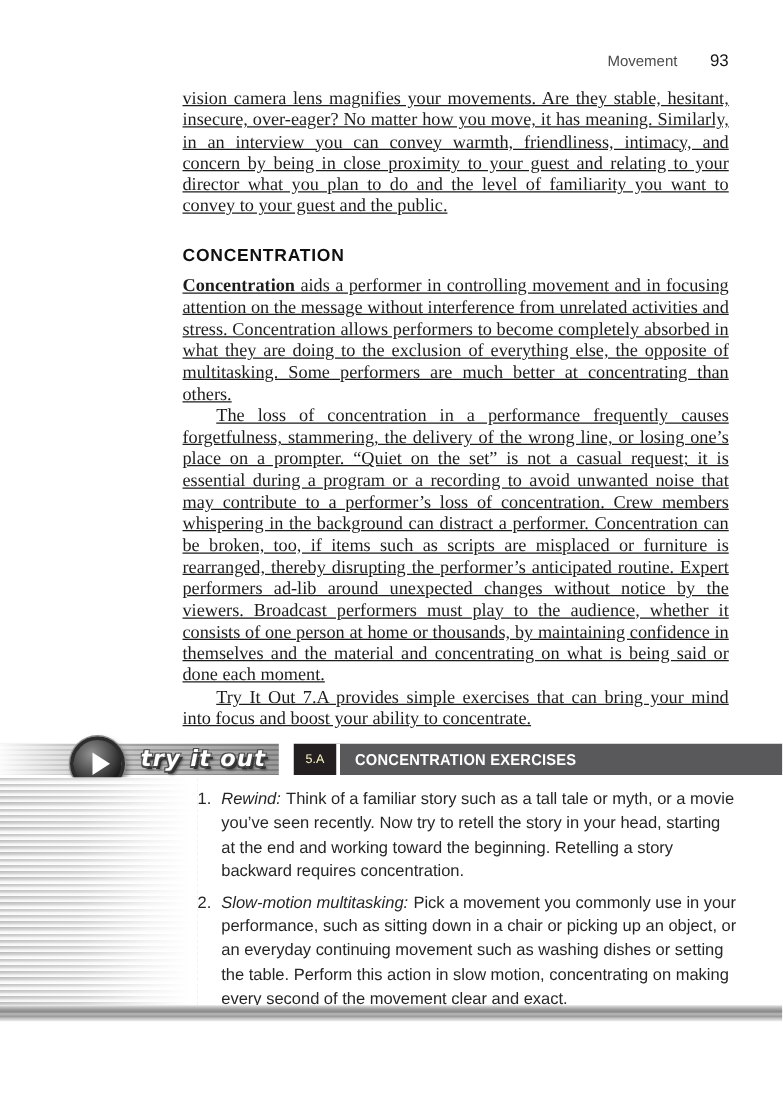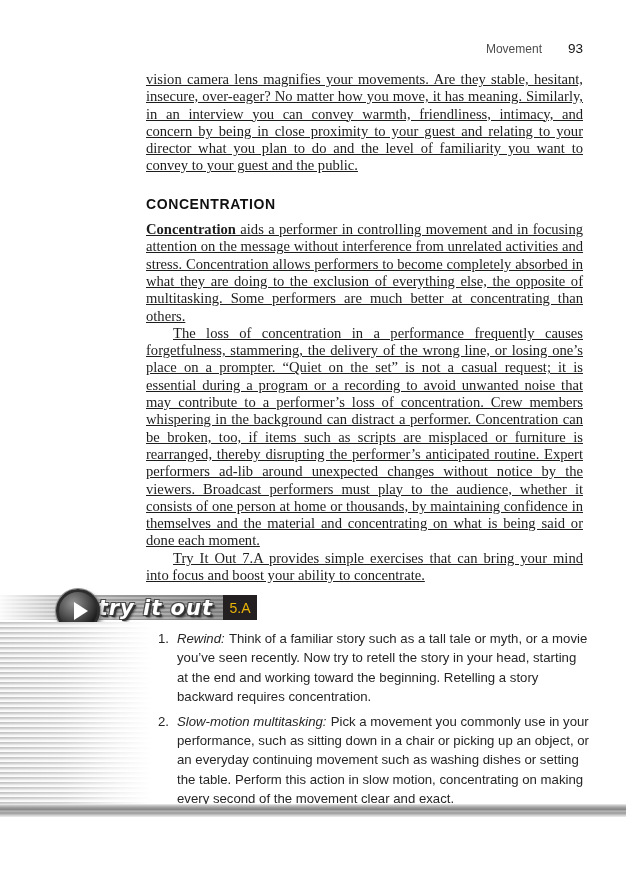--- a/index.html
+++ b/index.html
@@ -35,30 +35,31 @@
   .banner-left{
     width:223px;height:100%;box-sizing:border-box;
     display:flex;align-items:center;justify-content:flex-end;padding-right:10px;
     background-image:
       linear-gradient(to right, rgba(255,255,255,0.95) 0%, rgba(244,244,244,0.55) 22%,
         rgba(160,160,160,0.30) 55%, rgba(92,92,92,0.45) 100%),
       repeating-linear-gradient(to bottom, #969696 0px, #969696 2px, #c9c9c9 2px, #c9c9c9 4px);
   }
   .logo-text{
     font-family:"DejaVu Sans",sans-serif;font-style:italic;font-weight:bold;
-    font-size:21px;color:#ffffff;letter-spacing:1px;white-space:nowrap;
+    font-size:18px;color:#ffffff;letter-spacing:1px;white-space:nowrap;
     text-shadow:-1px -1px 0 #4a4a4a, 1px -1px 0 #4a4a4a, -1px 1px 0 #4a4a4a,
       2px 2px 0 #333333, 3px 3px 2px rgba(0,0,0,0.45);
     padding-left:42px;
   }
   .banner-num{
-    width:34px;flex:none;background:#242021;color:#eab308;
+    width:34px;flex:none;background:#242021;color:#fef9c3;
     display:flex;align-items:center;justify-content:center;
-    font-family:"Liberation Sans",sans-serif;font-size:14px;
+    font-family:"Liberation Sans",sans-serif;font-size:10px;
     border-right:3px solid #ffffff;
+    margin-left:12px;
   }
   .banner-title{
     flex:1;background:#59595b;color:#ffffff;display:flex;align-items:center;
     font-family:"Liberation Sans",sans-serif;font-weight:bold;font-size:12.5px;
     padding-left:12px;letter-spacing:0.2px;
   }
   .banner-title span{display:inline-block;transform:scaleX(0.94);transform-origin:left center;white-space:nowrap;}
 
   
   .play-btn{
@@ -118,20 +119,23 @@
     <p class="para indent">Try It Out 7.A provides simple exercises that can bring your mind into focus and boost your ability to concentrate.</p>
   </div>
 
   <div class="banner">
     <div class="banner-left">
       <span class="logo-text">try it out</span>
     </div>
     <div class="banner-num">
       <span>5.A</span>
     </div>
+    <div class="banner-title">
+      <span>CONCENTRATION EXERCISES</span>
+    </div>
   </div>
 
   <div class="play-btn">
     <span class="tri"></span>
   </div>
 
   <div class="ghost-stripes"></div>
 
   <ol class="exercise-list">
     <li class="exercise-item">

